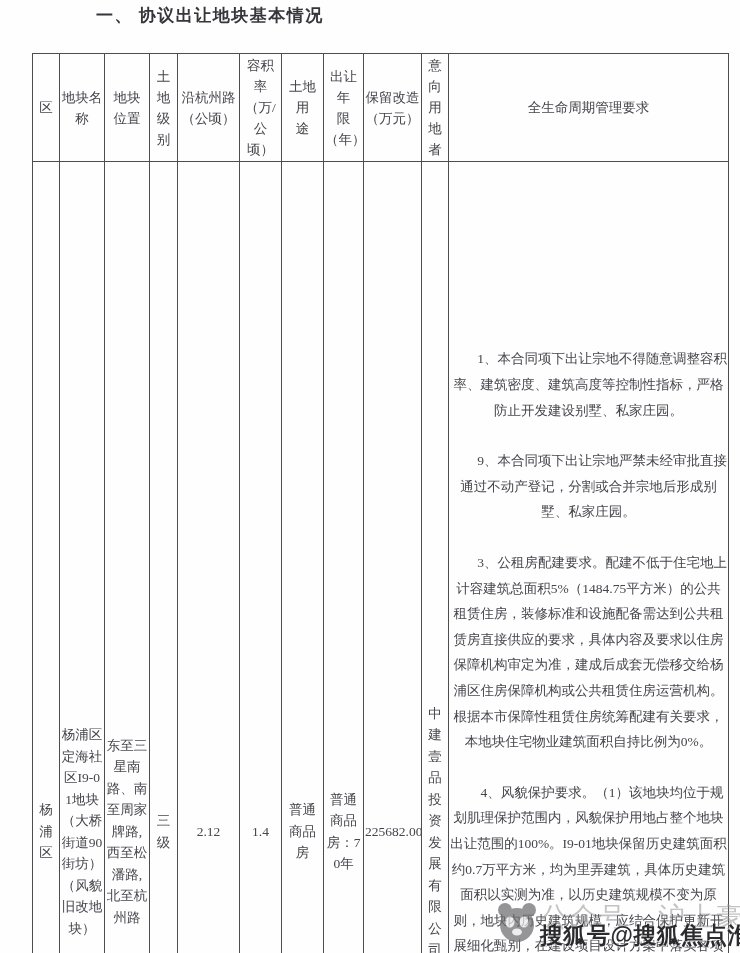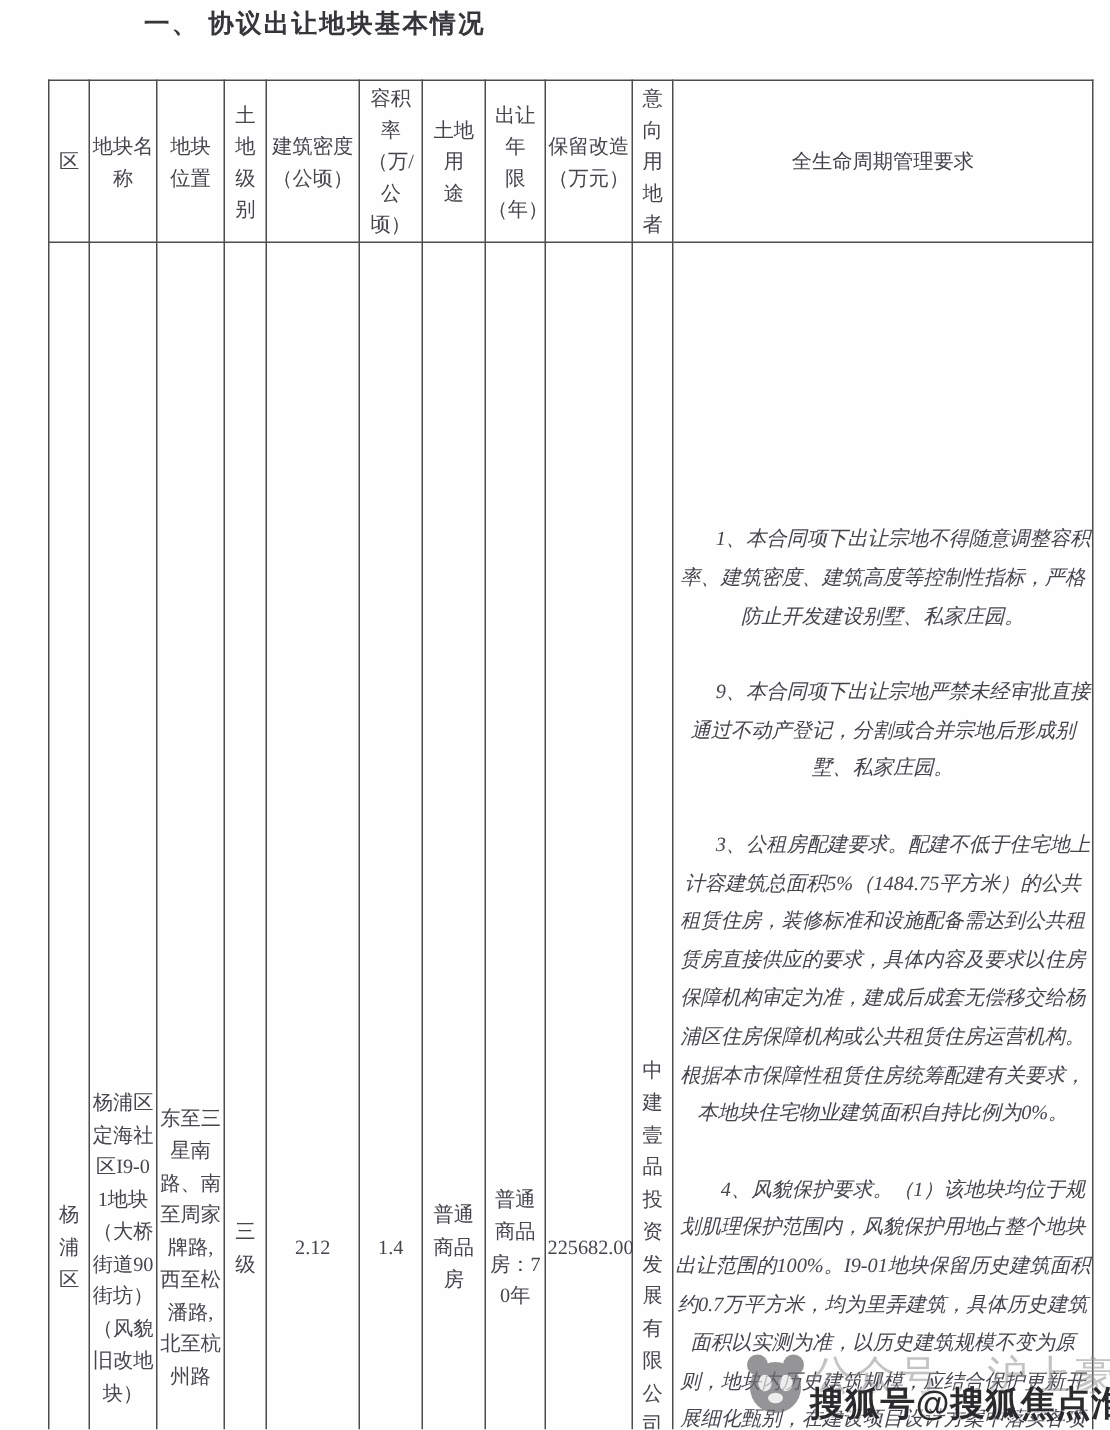--- a/index.html
+++ b/index.html
@@ -63,21 +63,20 @@
     vertical-align: top;
     text-align: justify;
     padding: 6px 9px 0 10px;
     font-size: 14.5px;
   }
   td.c-mgmt p {
     text-indent: 2em;
     line-height: 25.6px;
     margin: 0 0 25px 0;
     word-break: break-all;
-    font-style: italic;
   }
   .wm-grey {
     position: absolute;
     left: 541px;
     top: 899px;
     font-size: 27px;
     letter-spacing: 2px;
     color: rgba(145,145,148,0.55);
     white-space: nowrap;
     z-index: 4;
@@ -129,21 +128,21 @@
     </colgroup>
     <thead>
       <tr>
         <th>区</th>
         <th>地块名
 称</th>
         <th>地块
 位置</th>
         <th>土地
 级别</th>
-        <th>建筑密度
+        <th>沿杭州路
 （公顷）</th>
         <th>容积率
 （万/
 公顷）</th>
         <th>土地用
 途</th>
         <th>出让年
 限
 （年）</th>
         <th>保留改造

